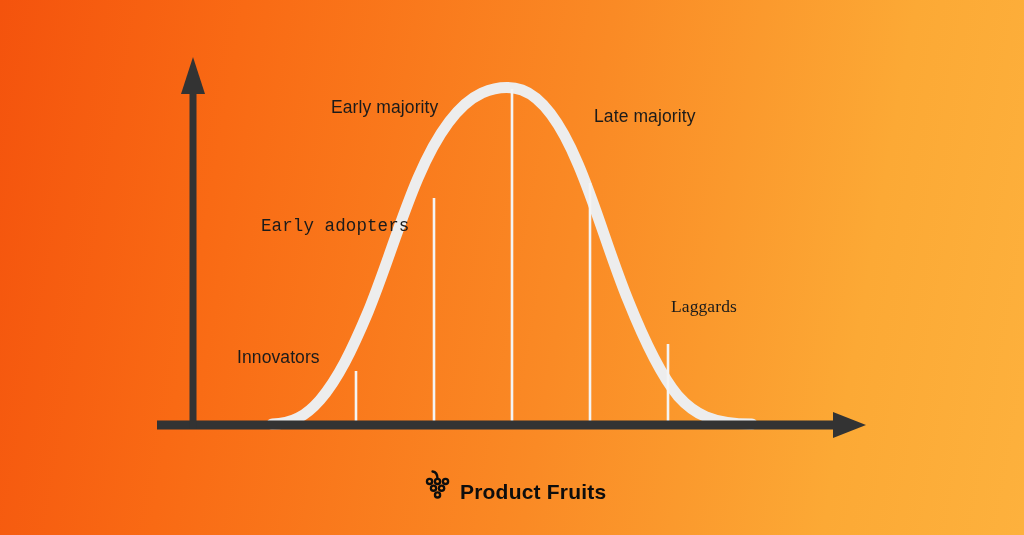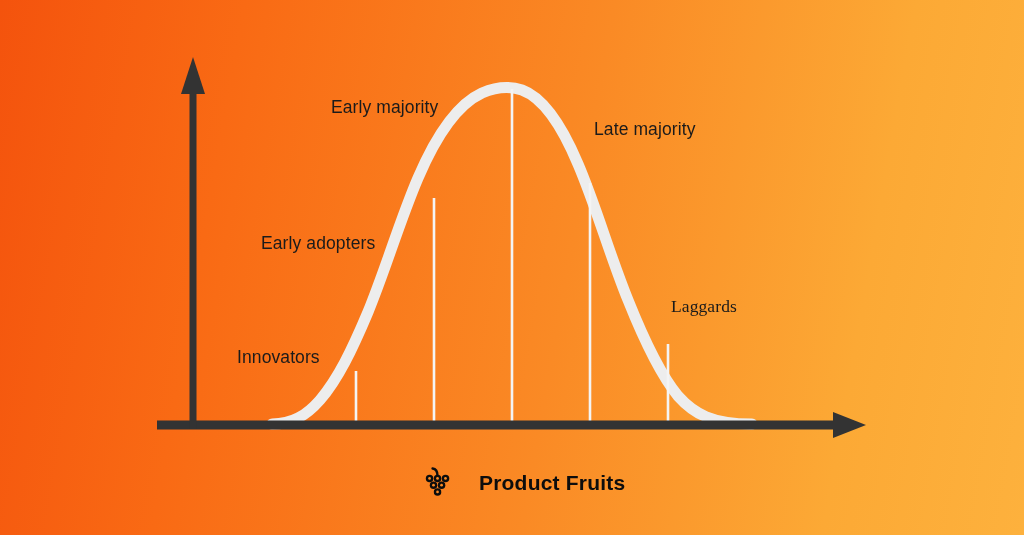--- a/index.html
+++ b/index.html
@@ -30,32 +30,32 @@
     position: absolute;
     color: #1B1B1B;
     font-family: "Liberation Sans", sans-serif;
     font-size: 17.5px;
     font-weight: 400;
     letter-spacing: 0.1px;
     white-space: nowrap;
     line-height: 1;
   }
   #label-innovators   { left: 237px; top: 349px; }
-  #label-early-adopters { left: 261px; top: 235px; }
+  #label-early-adopters { left: 261px; top: 218px; font-family: Liberation Mono, monospace; }
   #label-early-majority { left: 331px; top: 99px;  }
-  #label-late-majority  { left: 594px; top: 121px; text-align: center; }
+  #label-late-majority  { left: 594px; top: 108px; text-align: center; }
   #label-laggards       { left: 671px; top: 298px; font-family: Liberation Serif, serif; }
 
   #brand {
     position: absolute;
     left: 423px;
     top: 462px;
     display: flex;
-    align-items: center;
-    gap: 26px;
+    align-items: flex-end;
+    gap: 7px;
     height: 40px;
   }
   #brand-icon {
     width: 30px;
     height: 33px;
     display: block;
   }
   #brand-name {
     color: #0D0D0D;
     font-family: "Liberation Sans", sans-serif;

